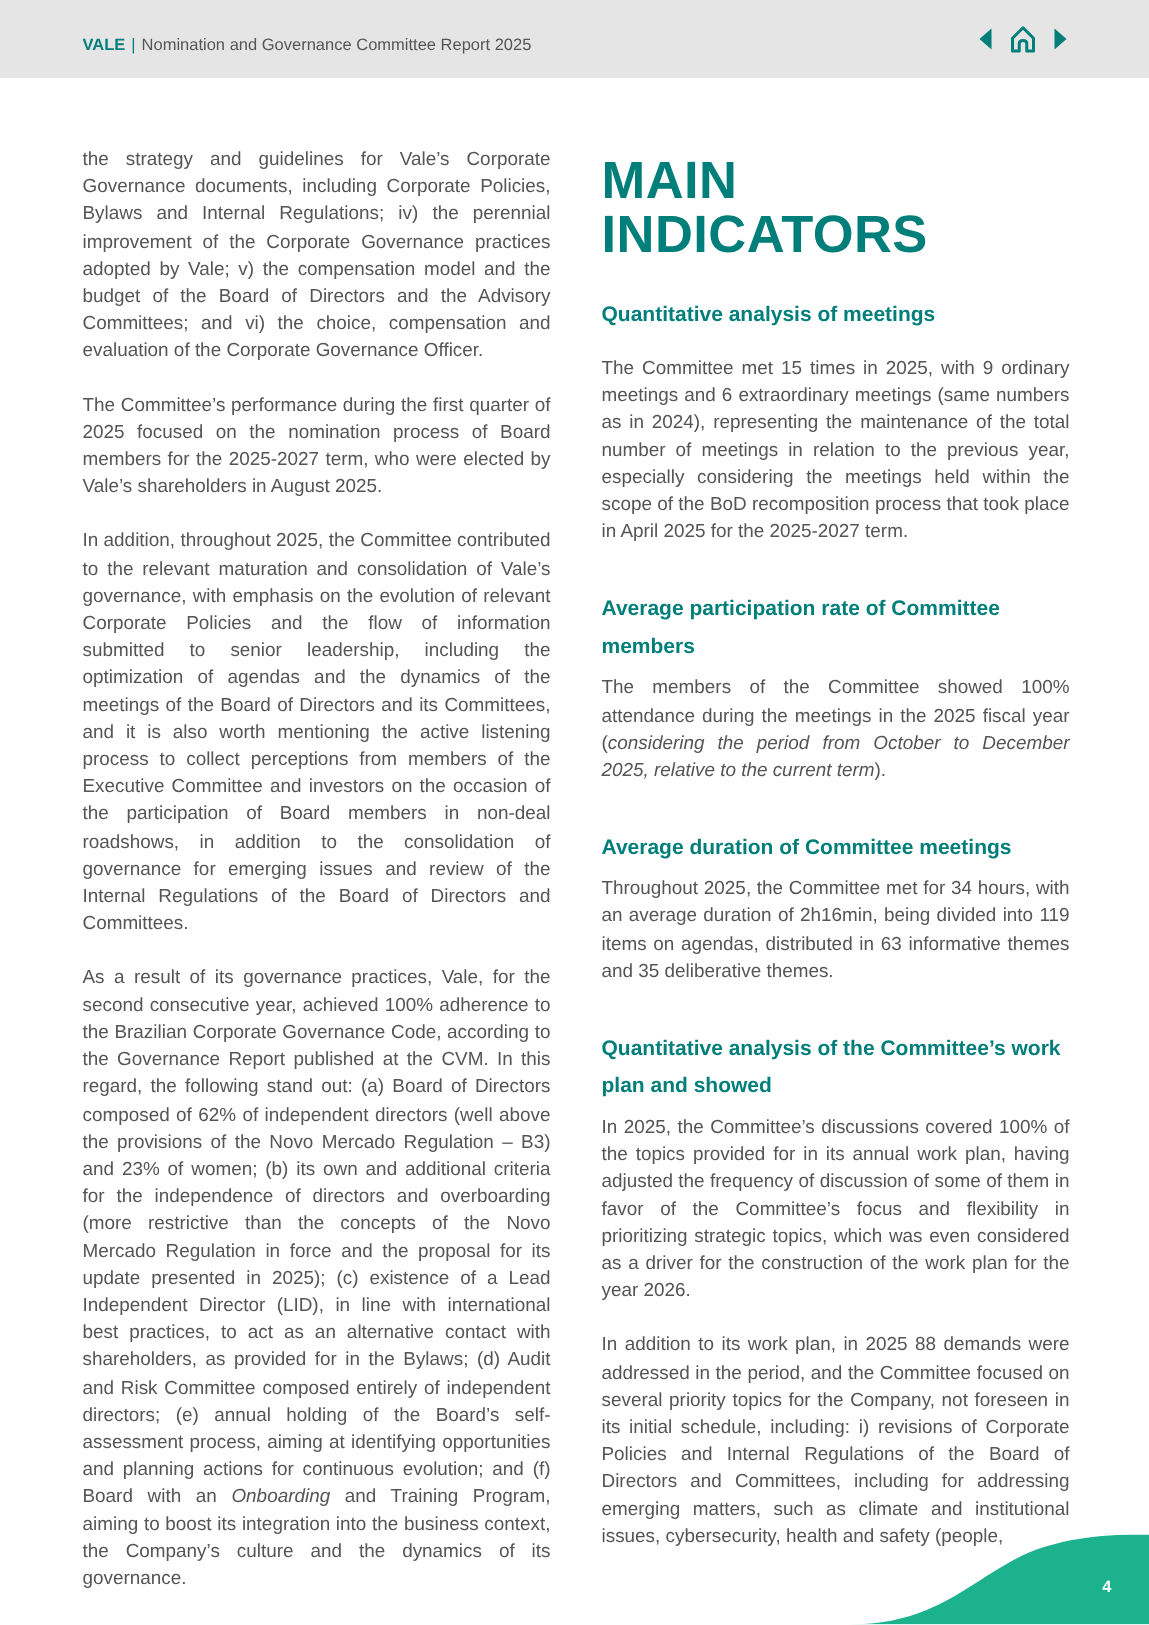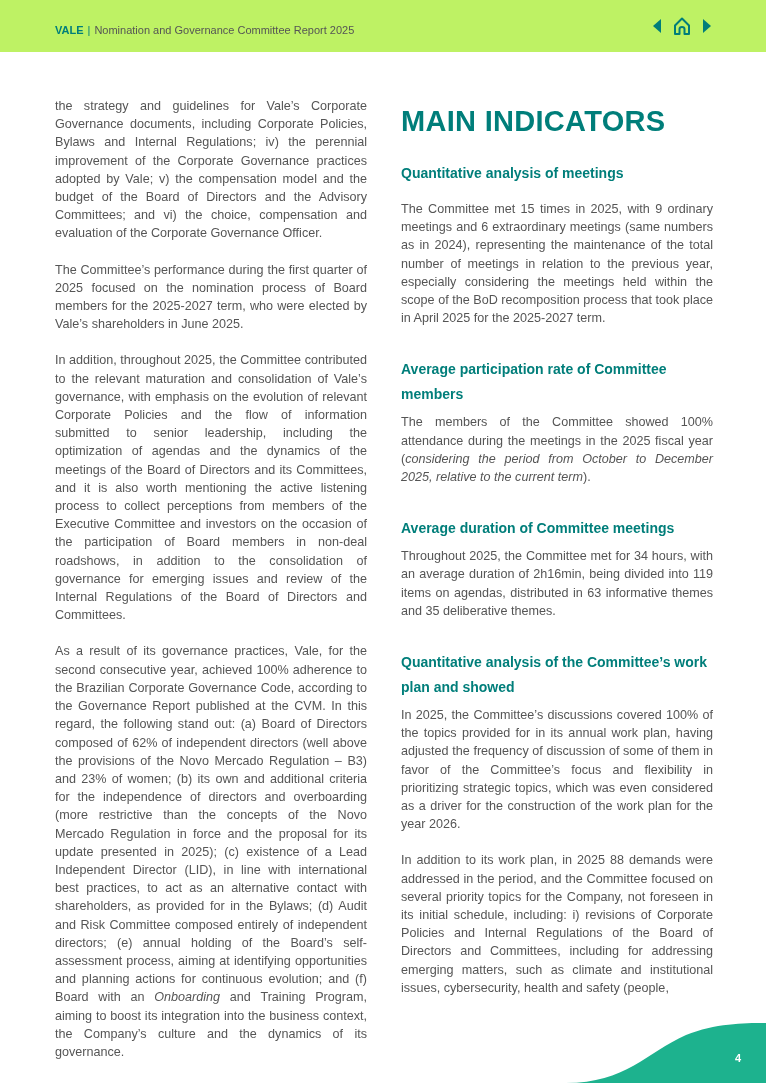--- a/index.html
+++ b/index.html
@@ -1,21 +1,21 @@
 <!DOCTYPE html>
 <html><head>
   <meta charset="utf-8">
   <style>
     * { margin: 0; padding: 0; box-sizing: border-box; }
     html, body { width: 766px; height: 1083px; background: #ffffff; overflow: hidden; }
     body { position: relative; font-family: "Liberation Sans", sans-serif; color: #555555; }
 
     .header {
       position: absolute; left: 0; top: 0; width: 766px; height: 52px;
-      background: #bef264;
+      background: #e5e5e5;
     }
     .header-title {
       position: absolute; left: 55px; top: 24px; font-size: 11px; color: #555;
       white-space: nowrap;
     }
     .header-title .brand { font-weight: bold; color: #007e7a; }
     .header-title .sep { color: #007e7a; margin: 0 4px; }
 
     .nav { position: absolute; left: 648px; top: 15px; width: 70px; height: 22px; }
     .nav-btn { position: absolute; top: 0; height: 22px; cursor: pointer; }
@@ -26,21 +26,21 @@
     .col { position: absolute; top: 97px; width: 312px; }
     .col-left { left: 55px; }
     .col-right { left: 401px; }
 
     .para {
       font-size: 12.6px; line-height: 18.2px; text-align: justify; color: #555555;
       margin-bottom: 18px;
     }
 
     .main-title {
-      font-size: 29px; font-weight: bold; color: #007e7a; letter-spacing: 0.3px;
+      font-size: 35px; font-weight: bold; color: #007e7a; letter-spacing: 0.3px;
       margin-top: 6px; line-height: 36px;
     }
     .section-title {
       font-size: 14px; font-weight: bold; color: #007e7a; line-height: 25px;
       margin-bottom: 6px;
     }
 
     .wave { position: absolute; right: 0; bottom: 0; width: 200px; height: 60px; }
     .page-number {
       position: absolute; right: 25px; bottom: 19px; font-size: 11px; color: #ffffff;
@@ -68,21 +68,21 @@
     <div class="nav-btn nav-next">
       <svg width="12" height="22" viewBox="0 0 12 22">
         <polygon points="2,4 10,11 2,18" fill="#007e7a"></polygon>
       </svg>
     </div>
   </div>
 </div>
 
 <div class="col col-left">
   <p class="para">the strategy and guidelines for Vale’s Corporate Governance documents, including Corporate Policies, Bylaws and Internal Regulations; iv) the perennial improvement of the Corporate Governance practices adopted by Vale; v) the compensation model and the budget of the Board of Directors and the Advisory Committees; and vi) the choice, compensation and evaluation of the Corporate Governance Officer.</p>
-  <p class="para">The Committee’s performance during the first quarter of 2025 focused on the nomination process of Board members for the 2025-2027 term, who were elected by Vale’s shareholders in June 2025.</p>
+  <p class="para">The Committee’s performance during the first quarter of 2025 focused on the nomination process of Board members for the 2025-2027 term, who were elected by Vale’s shareholders in August 2025.</p>
   <p class="para">In addition, throughout 2025, the Committee contributed to the relevant maturation and consolidation of Vale’s governance, with emphasis on the evolution of relevant Corporate Policies and the flow of information submitted to senior leadership, including the optimization of agendas and the dynamics of the meetings of the Board of Directors and its Committees, and it is also worth mentioning the active listening process to collect perceptions from members of the Executive Committee and investors on the occasion of the participation of Board members in non-deal roadshows, in addition to the consolidation of governance for emerging issues and review of the Internal Regulations of the Board of Directors and Committees.</p>
   <p class="para"><span>As a result of its governance practices, Vale, for the second consecutive year, achieved 100% adherence to the Brazilian Corporate Governance Code, according to the Governance Report published at the CVM. In this regard, the following stand out: (a) Board of Directors composed of 62% of independent directors (well above the provisions of the Novo Mercado Regulation – B3) and 23% of women; (b) its own and additional criteria for the independence of directors and overboarding (more restrictive than the concepts of the Novo Mercado Regulation in force and the proposal for its update presented in 2025); (c) existence of a Lead Independent Director (LID), in line with international best practices, to act as an alternative contact with shareholders, as provided for in the Bylaws; (d) Audit and Risk Committee composed entirely of independent directors; (e) annual holding of the Board’s self-assessment process, aiming at identifying opportunities and planning actions for continuous evolution; and (f) Board with an </span><em>Onboarding</em><span> and Training Program, aiming to boost its integration into the business context, the Company’s culture and the dynamics of its governance.</span></p>
 </div>
 
 <div class="col col-right">
   <h1 class="main-title">MAIN INDICATORS</h1>
 
   <div style="height:22px"></div>
   <h2 class="section-title">Quantitative analysis of meetings</h2>
   <div style="height:8px"></div>

